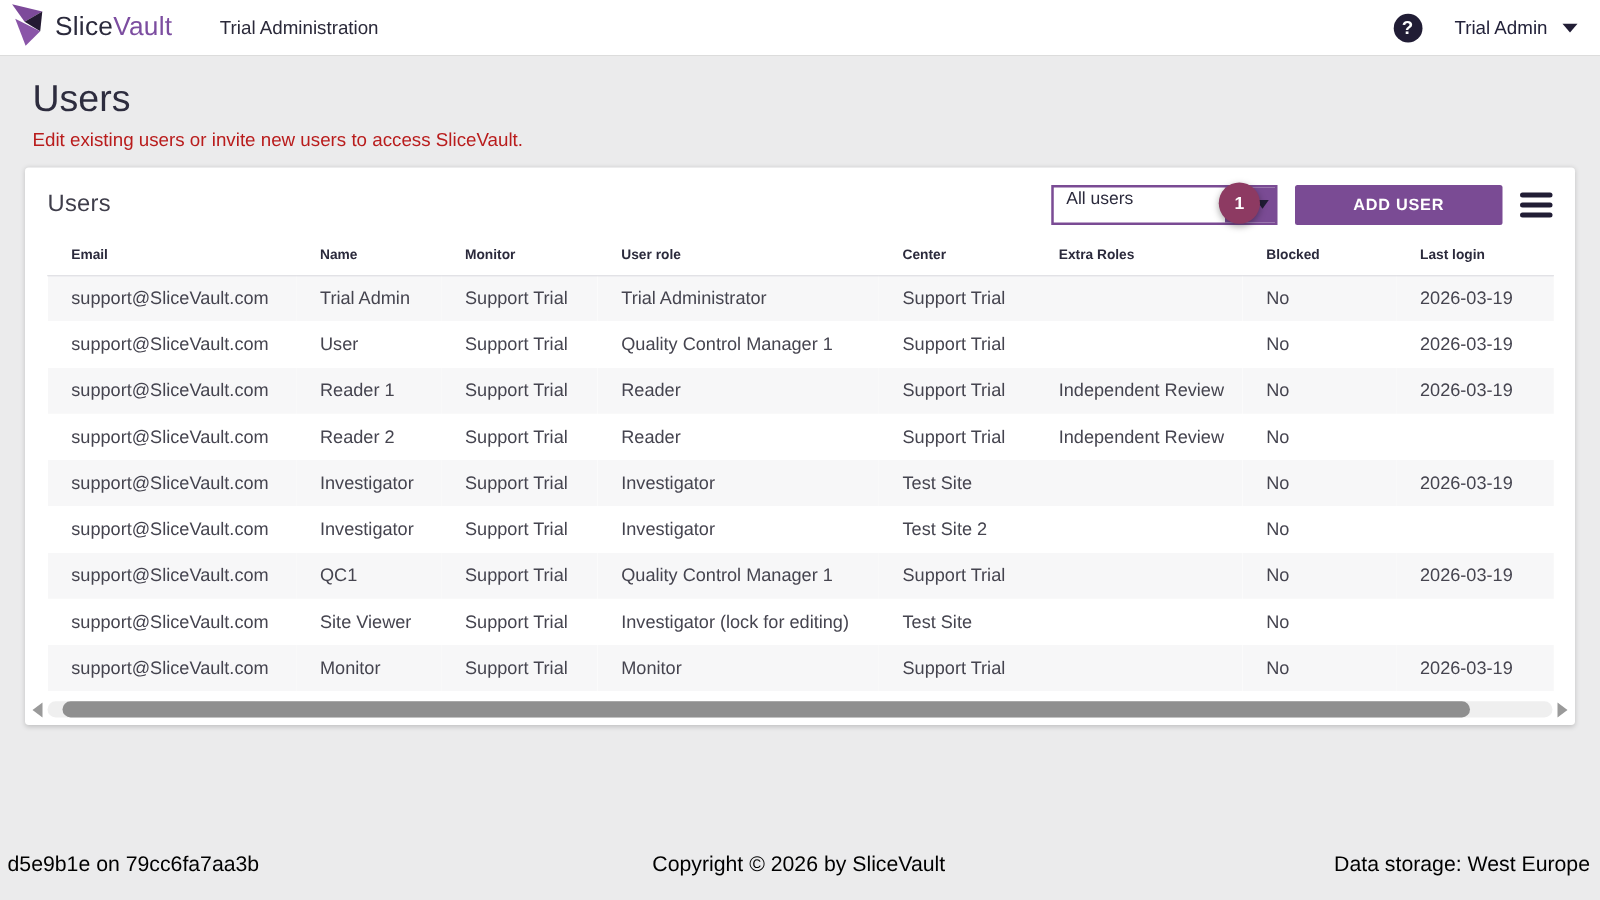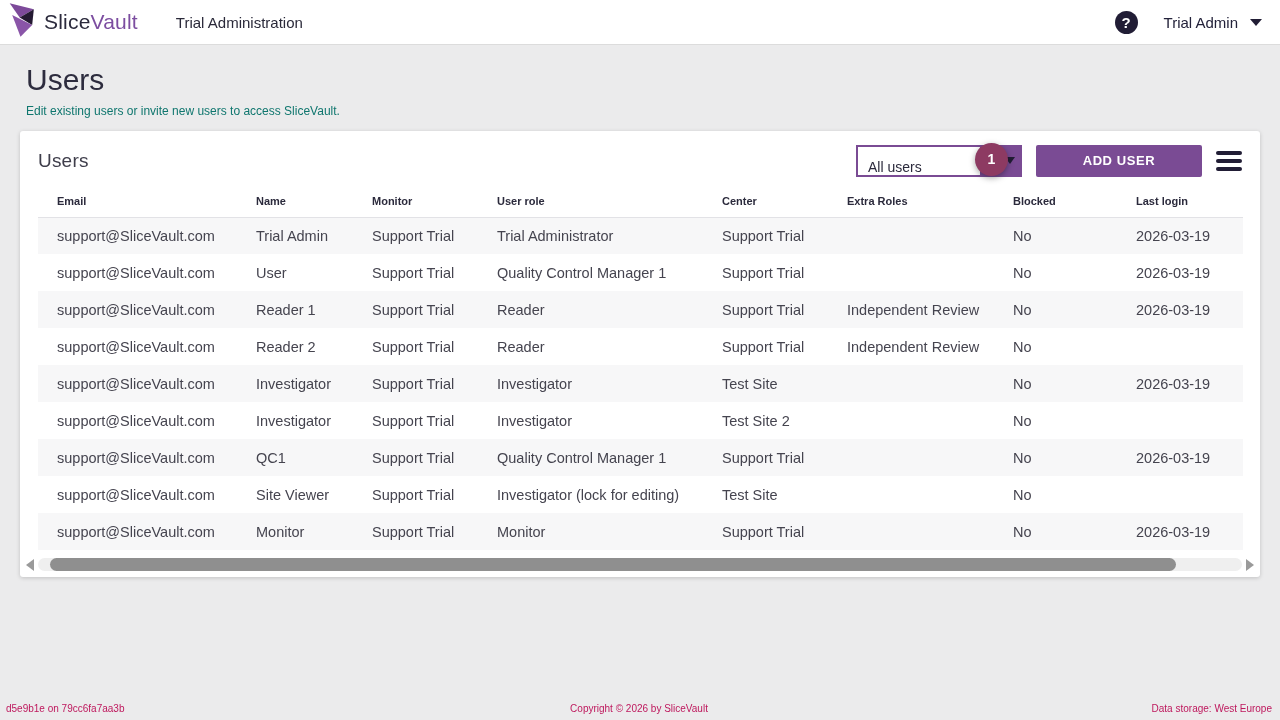--- a/index.html
+++ b/index.html
@@ -27,32 +27,32 @@
     font-size:15px; font-weight:bold; cursor:pointer;
   }
   .user-menu { display:flex; align-items:center; gap:12px; cursor:pointer; font-size:15px; color:#23223a; }
   .caret-down {
     width:0; height:0; border-left:6px solid transparent; border-right:6px solid transparent;
     border-top:7px solid #211d35;
   }
   
   .page-head { padding:18px 26px 0; }
   .page-title { font-size:30px; font-weight:400; color:#2d2c3e; line-height:1.15; }
-  .page-subtitle { margin-top:6px; font-size:12px; color:#0f766e; }
+  .page-subtitle { margin-top:6px; font-size:15px; color:#b91c1c; }
   
   .card {
     margin:13px 20px 0; background:#fff; border-radius:3px;
     box-shadow:0 1px 4px rgba(0,0,0,0.18);
   }
   .card-header { display:flex; align-items:center; padding:14px 18px 12px; }
   .card-title { font-size:19px; color:#3f3e4b; letter-spacing:0.2px; }
   .card-controls { margin-left:auto; display:flex; align-items:center; gap:14px; }
   .filter-select {
-    position:relative; width:166px; height:32px; background:#fff;
-    border:2px solid #7a4b94; display:flex; align-items:flex-end; cursor:pointer;
+    position:relative; width:181px; height:32px; background:#fff;
+    border:2px solid #7a4b94; display:flex; align-items:flex-start; cursor:pointer;
   }
   .filter-select .value { padding-left:10px; font-size:14px; color:#2b2a3c; }
   .filter-select .select-cap {
     position:absolute; right:0; top:0; bottom:0; width:40px; background:#7a4b94;
     display:flex; align-items:center; justify-content:flex-end; padding-right:5px;
   }
   .select-cap .caret-down { border-top-color:#211d35; border-left-width:5px; border-right-width:5px; border-top-width:7px; }
   .filter-badge {
     position:absolute; right:12px; top:-4px; width:33px; height:33px; border-radius:50%;
     background:#8d3a62; color:#fff; font-size:14px; font-weight:bold;
@@ -84,23 +84,23 @@
   tbody tr { cursor:pointer; }
   
   .hscroll { display:flex; align-items:center; padding:8px 6px 6px; gap:4px; }
   .hs-arrow { width:0; height:0; cursor:pointer; }
   .hs-arrow.left  { border-top:6px solid transparent; border-bottom:6px solid transparent; border-right:8px solid #9a9a9a; }
   .hs-arrow.right { border-top:6px solid transparent; border-bottom:6px solid transparent; border-left:8px solid #9a9a9a; }
   .hs-track { flex:1; height:13px; background:#efefef; border-radius:7px; position:relative; }
   .hs-thumb { position:absolute; left:1%; top:0; height:13px; width:93.5%; background:#8f8f8f; border-radius:7px; cursor:grab; }
   
   .footer {
-    position:absolute; left:0; right:0; bottom:4px;
+    position:absolute; left:0; right:0; bottom:16px;
     display:grid; grid-template-columns:1fr auto 1fr; align-items:end;
-    padding:0 8px 2px 6px; font-size:10px; color:#be185d;
+    padding:0 8px 2px 6px; font-size:17px; color:#000000;
   }
   .footer .left { justify-self:start; }
   .footer .center { justify-self:center; }
   .footer .right { justify-self:end; }
 </style>
 </head>
 <body>
 
 <header class="topbar">
   <div class="logo">

